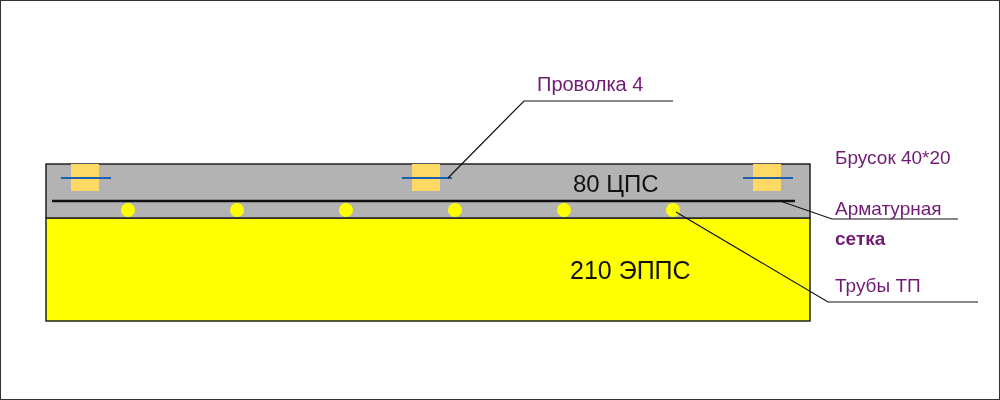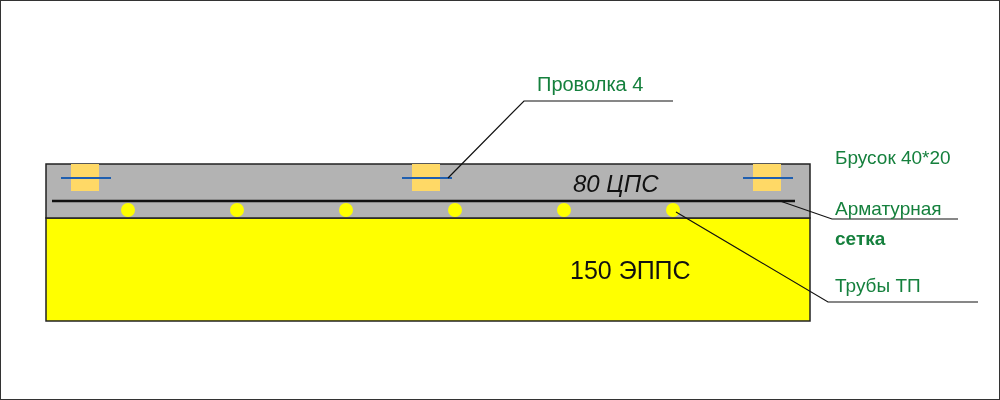--- a/index.html
+++ b/index.html
@@ -1,20 +1,20 @@
 <!DOCTYPE html>
 <html><head>
 <meta charset="utf-8">
 <style>
   html, body { margin: 0; padding: 0; background: #ffffff; }
   body { width: 1000px; height: 400px; position: relative; overflow: hidden;
          font-family: "Liberation Sans", "DejaVu Sans", sans-serif; }
   .frame { position: absolute; left: 0; top: 0; width: 998px; height: 398px; border: 1px solid #333; }
   svg { position: absolute; left: 0; top: 0; }
-  .lbl { position: absolute; font-size: 19px; color: #15803d; white-space: nowrap; line-height: 1; }
+  .lbl { position: absolute; font-size: 19px; color: #701a75; white-space: nowrap; line-height: 1; }
   .layer-lbl { position: absolute; color: #111; white-space: nowrap; line-height: 1; }
 </style>
 </head>
 <body>
 
 <div class="frame"></div>
 
 <svg width="1000" height="400">
 
   <rect x="46" y="218" width="764" height="103" fill="#ffff00" stroke="#222" stroke-width="1.5"></rect>
@@ -44,14 +44,14 @@
 
   <polyline points="676,212 828,302 978,302" fill="none" stroke="#111" stroke-width="1.2"></polyline>
 </svg>
 
 <div class="lbl" style="left:537px; top:74px; font-size:20px;">Проволка 4</div>
 <div class="lbl" style="left:835px; top:148px;">Брусок 40*20</div>
 <div class="lbl" style="left:835px; top:199px;text-align:right;">Арматурная</div>
 <div class="lbl" style="left:835px; top:229px;font-weight:bold;">сетка</div>
 <div class="lbl" style="left:835px; top:276px;">Трубы ТП</div>
 
-<div class="layer-lbl" style="left:573px; top:172px; font-size:24px;font-style:italic;">80 ЦПС</div>
-<div class="layer-lbl" style="left:570px; top:258px; font-size:25px;">150 ЭППС</div>
+<div class="layer-lbl" style="left:573px; top:172px; font-size:24px;">80 ЦПС</div>
+<div class="layer-lbl" style="left:570px; top:258px; font-size:25px;">210 ЭППС</div>
 
 </body></html>

